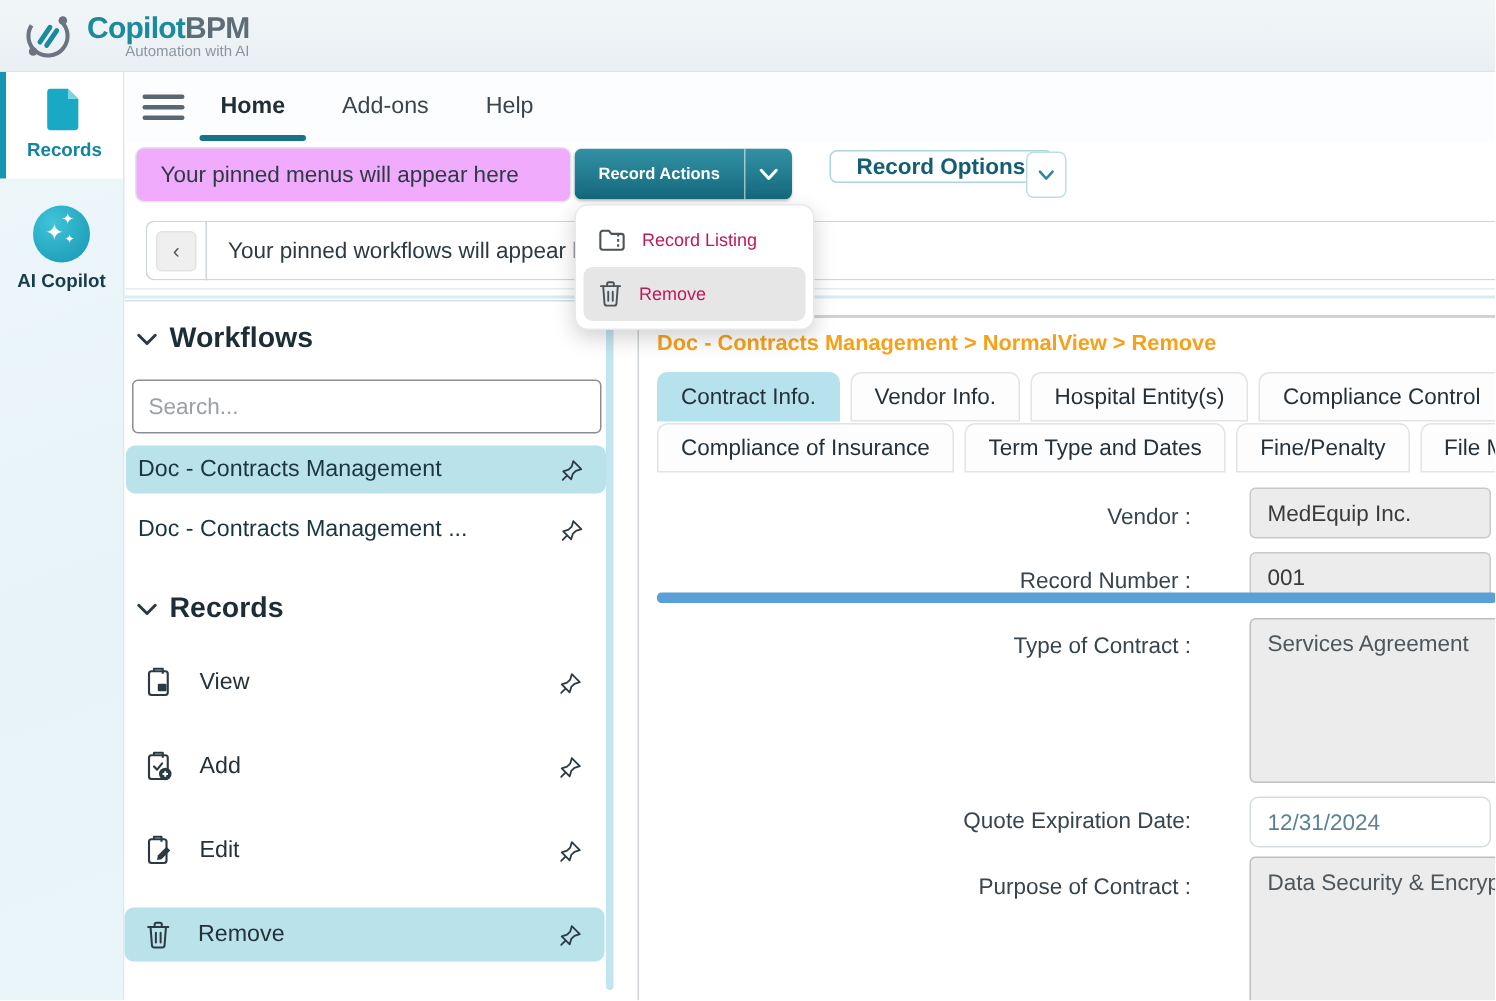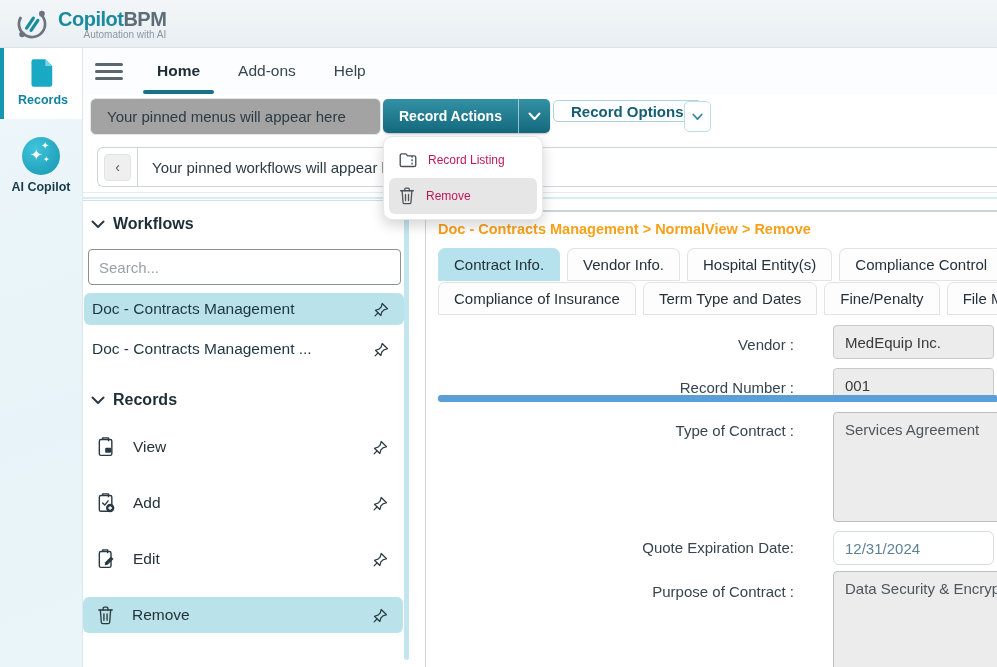--- a/index.html
+++ b/index.html
@@ -33,34 +33,34 @@
   .copilot-circle .sp1 { position:absolute; left:8px; top:9px; color:#fff; font-size:15px; }
   .copilot-circle .sp2 { position:absolute; left:19px; top:3px; color:#fff; font-size:10px; }
   .copilot-circle .sp3 { position:absolute; left:21px; top:18px; color:#fff; font-size:8px; }
 
   
   .topnav { position:absolute; left:83px; top:48px; width:914px; height:47px;
     background:#fcfdfe; display:flex; align-items:center; }
   .hamburger { width:28px; height:22px; margin-left:12px; display:flex; flex-direction:column;
     justify-content:center; gap:4px; cursor:pointer; }
   .hamburger span { display:block; height:3.2px; background:#5b6770; border-radius:2px; }
-  .nav-tabs { display:flex; margin-left:32px; gap:34px; }
+  .nav-tabs { display:flex; margin-left:22px; gap:34px; }
   .nav-tab { font-size:15.5px; color:#39454e; padding:12px 2px 14px; position:relative; cursor:pointer; }
   .nav-tab.active { font-weight:bold; color:#222e36; }
   .nav-tab.active::after { content:""; position:absolute; left:-12px; right:-12px; bottom:0;
     height:4px; background:#17738a; border-radius:3px; }
 
   
   .pinned-menus { position:absolute; left:90px; top:98px; width:291px; height:37px;
-    background:#a3a3a3; border:1px solid #e2e6e9; border-radius:6px; display:flex;
+    background:#f0abfc; border:1px solid #e2e6e9; border-radius:6px; display:flex;
     align-items:center; padding-left:16px; font-size:15px; color:#2c3a43; }
   .btn-split { position:absolute; left:383px; top:99px; height:34px; display:flex;
     border-radius:5px; overflow:hidden; box-shadow:0 1px 2px rgba(0,0,0,.25); cursor:pointer; }
   .btn-split .main { background:linear-gradient(#3391a5,#14687c); color:#fff; font-weight:bold;
-    font-size:14px; display:flex; align-items:center; padding:0 16px; }
+    font-size:11px; display:flex; align-items:center; padding:0 16px; }
   .btn-split .arrow { background:linear-gradient(#3391a5,#14687c); color:#fff; width:32px;
     display:flex; align-items:center; justify-content:center; border-left:1px solid rgba(255,255,255,.55); }
   .btn-outline { position:absolute; left:553px; top:100px; height:22px; background:#fff;
     border:1px solid #abd4e0; border-radius:5px; color:#135e74; font-weight:bold; font-size:15px;
     display:flex; align-items:center; padding:0 17px; cursor:pointer; }
   .btn-outline-arrow { position:absolute; left:684px; top:101px; width:27px; height:31px;
     background:#fff; border:1px solid #bcdde6; border-radius:5px; color:#2e889d;
     display:flex; align-items:center; justify-content:center; cursor:pointer; }
 
   
@@ -85,21 +85,21 @@
   
   .hline1 { position:absolute; left:83px; top:192px; width:914px; height:1px; background:#e3edf1; }
   .hline2 { position:absolute; left:83px; top:197px; width:914px; height:2px; background:#d7ecf3; }
 
   
   .left-panel { position:absolute; left:83px; top:200px; width:327px; height:467px;
     background:#fff; border-top:1px solid #cfe0e6; }
   .panel-scrollbar { position:absolute; left:404px; top:210px; width:5px; height:450px;
     background:#c3e5ef; border-radius:3px; }
   .section-head { display:flex; align-items:center; gap:8px; margin:14px 0 0 8px;
-    font-size:16px; font-weight:bold; color:#1d2d36; cursor:pointer; }
+    font-size:19px; font-weight:bold; color:#1d2d36; cursor:pointer; }
   .search-box { margin:16px 0 0 5px; width:313px; height:36px; border:1px solid #8a8f93;
     border-radius:4px; font-size:15px; padding:0 10px; color:#404040;
     font-family:"Liberation Sans",sans-serif; background:#fff; }
   .search-box::placeholder { color:#9aa0a6; }
   .wf-item { margin:8px 0 0 1px; width:320px; height:32px; display:flex; align-items:center;
     justify-content:space-between; padding:0 14px 0 8px; border-radius:6px;
     font-size:15.5px; color:#1c3640; cursor:pointer; }
   .wf-item.selected { background:#b9e2ea; }
   .rec-item { margin-top:20px; width:320px; height:36px; display:flex; align-items:center;
     padding:0 14px 0 13px; border-radius:6px; font-size:15.5px; color:#253239; cursor:pointer;justify-content:center; }

